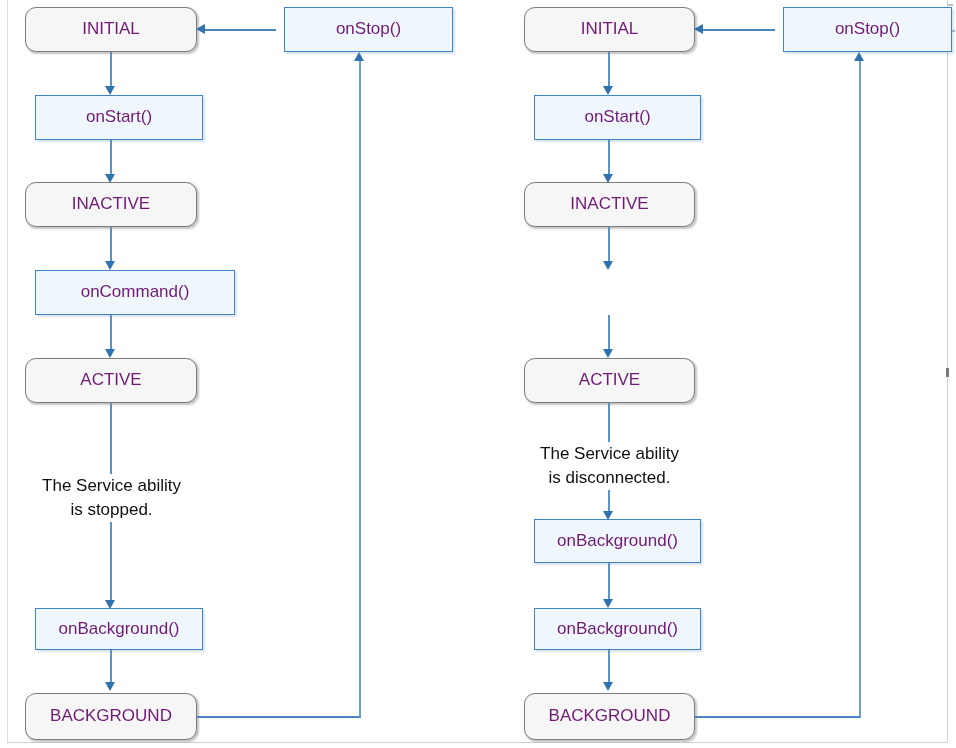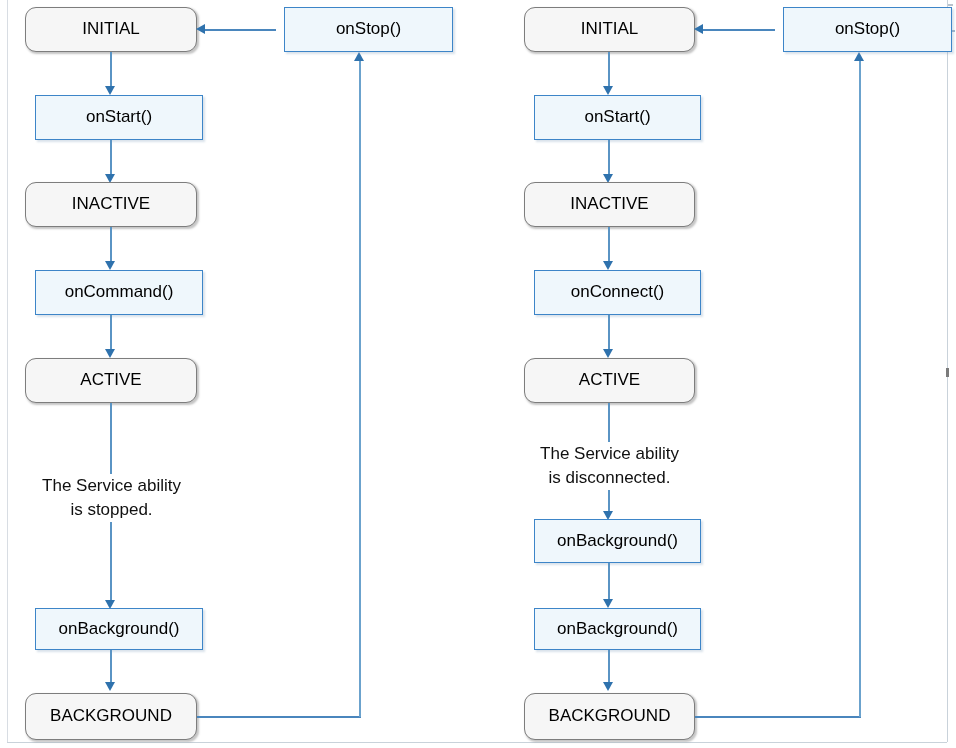--- a/index.html
+++ b/index.html
@@ -12,21 +12,21 @@
   .frame-left{position:absolute;left:7px;top:0;width:1px;height:742px;background:#d8dde3;}
   .frame-right{position:absolute;left:947px;top:0;width:1px;height:742px;background:#c9d2da;}
   .frame-bottom{position:absolute;left:7px;top:742px;width:940px;height:1px;background:#c9d2da;}
   .frame-tick{position:absolute;left:946px;top:368px;width:3px;height:9px;background:#7b7b7b;}
   .frame-topnotch{position:absolute;left:948px;top:4px;width:5px;height:2px;background:#b9c3cc;}
   .frame-mark2{position:absolute;left:950px;top:30px;width:5px;height:2px;background:#9fb6cc;}
 
   
   .node{position:absolute;box-sizing:border-box;display:flex;
         align-items:center;justify-content:center;text-align:right;
-        font-size:17px;color:#000000;line-height:1.18;}
+        font-size:17px;color:#701a75;line-height:1.18;}
   .state{border:1.6px solid #7d7d7d;border-radius:11px;background:#f6f6f6;
          box-shadow:1.5px 1.5px 2px rgba(90,90,90,0.35);}
   .cb{border:1.6px solid #3d85c8;background:#eff7fc;
       box-shadow:1.5px 1.5px 2px rgba(130,160,185,0.30);margin-left:8px;}
 
   
   .vline{position:absolute;width:2px;background:#5a94c4;}
   .hline{position:absolute;height:1.6px;background:#4a86bd;}
   .vthin{position:absolute;width:1.6px;background:#6ba2cd;}
   .arrow-down{position:absolute;width:0;height:0;
@@ -66,21 +66,21 @@
   </div>
   <div class="vline" style="left:110px;top:140px;height:37px;"></div>
   <div class="arrow-down" style="left:105px;top:174px;"></div>
 
   <div class="node state" style="left:25px;top:182px;width:172px;height:45px;">
     <span>INACTIVE</span>
   </div>
   <div class="vline" style="left:110px;top:227px;height:37px;"></div>
   <div class="arrow-down" style="left:105px;top:261px;"></div>
 
-  <div class="node cb" style="left:27px;top:270px;width:168px;height:45px;">
+  <div class="node cb" style="left:27px;top:270px;width:200px;height:45px;">
     <span>onCommand()</span>
   </div>
   <div class="vline" style="left:110px;top:315px;height:37px;"></div>
   <div class="arrow-down" style="left:105px;top:349px;"></div>
 
   <div class="node state" style="left:25px;top:358px;width:172px;height:45px;">
     <span>ACTIVE</span>
   </div>
 
   <div class="vline" style="left:110px;top:403px;height:200px;"></div>
@@ -121,23 +121,20 @@
   </div>
   <div class="vline" style="left:608px;top:140px;height:37px;"></div>
   <div class="arrow-down" style="left:603px;top:174px;"></div>
 
   <div class="node state" style="left:524px;top:182px;width:171px;height:45px;">
     <span>INACTIVE</span>
   </div>
   <div class="vline" style="left:608px;top:227px;height:37px;"></div>
   <div class="arrow-down" style="left:603px;top:261px;"></div>
 
-  <div class="node cb" style="left:526px;top:270px;width:167px;height:45px;">
-    <span>onConnect()</span>
-  </div>
   <div class="vline" style="left:608px;top:315px;height:37px;"></div>
   <div class="arrow-down" style="left:603px;top:349px;"></div>
 
   <div class="node state" style="left:524px;top:358px;width:171px;height:45px;">
     <span>ACTIVE</span>
   </div>
 
   <div class="vline" style="left:608px;top:403px;height:112px;"></div>
   <div class="arrow-down" style="left:603px;top:511px;"></div>
 

